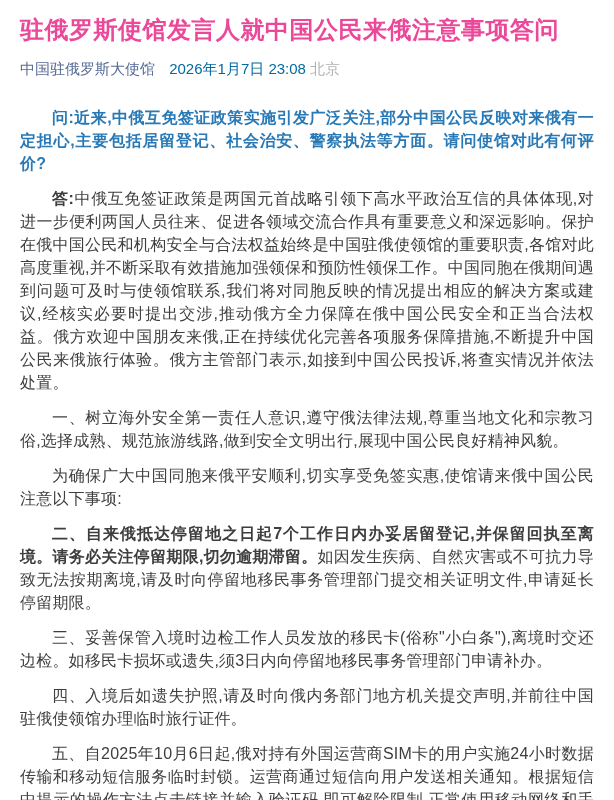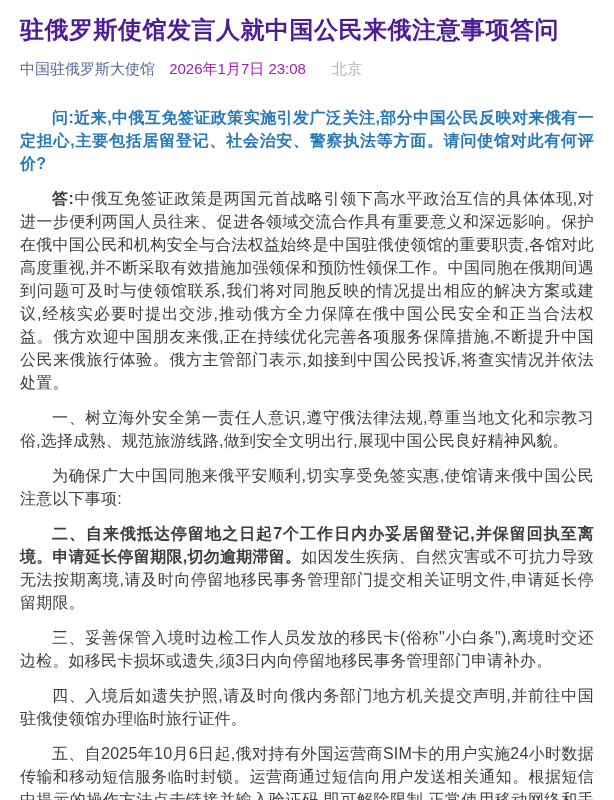--- a/index.html
+++ b/index.html
@@ -10,43 +10,43 @@
   }
   .page {
     width: 614px;
     box-sizing: border-box;
     padding: 12px 20px 16px 20px;
     background: #ffffff;
   }
   .article-title {
     font-size: 24px;
     font-weight: 700;
-    color: #4c1d95;
+    color: #ec4899;
     line-height: 1.35;
     margin: 2px 0 13px 0;
     letter-spacing: 0.5px;
   }
   .meta {
     font-size: 15px;
     line-height: 20px;
     margin-bottom: 27px;
     white-space: nowrap;
   }
   .meta .account {
     color: #576b95;
     margin-right: 10px;
     cursor: pointer;
     text-align: center;
   }
   .meta .date {
-    color: #a21caf;
+    color: #0369a1;
   }
   .meta .loc {
     color: #b2b2b2;
-    margin-left: 22px;
+    margin-left: 0;
   }
   .content p {
     font-size: 16px;
     line-height: 23px;
     color: #3e3e3e;
     text-align: justify;
     text-indent: 2em;
     margin: 12px 0 5px 0;
     letter-spacing: 0.2px;
   }
@@ -68,19 +68,19 @@
     <span class="account">中国驻俄罗斯大使馆</span>
     <span class="date">2026年1月7日 23:08</span>
     <span class="loc">北京</span>
   </div>
 
   <div class="content" id="article-body">
       <p><span class="seg-question">问:近来,中俄互免签证政策实施引发广泛关注,部分中国公民反映对来俄有一定担心,主要包括居留登记、社会治安、警察执法等方面。请问使馆对此有何评价?</span></p>
       <p><span class="seg-bold">答:</span><span class="seg-normal">中俄互免签证政策是两国元首战略引领下高水平政治互信的具体体现,对进一步便利两国人员往来、促进各领域交流合作具有重要意义和深远影响。保护在俄中国公民和机构安全与合法权益始终是中国驻俄使领馆的重要职责,各馆对此高度重视,并不断采取有效措施加强领保和预防性领保工作。中国同胞在俄期间遇到问题可及时与使领馆联系,我们将对同胞反映的情况提出相应的解决方案或建议,经核实必要时提出交涉,推动俄方全力保障在俄中国公民安全和正当合法权益。俄方欢迎中国朋友来俄,正在持续优化完善各项服务保障措施,不断提升中国公民来俄旅行体验。俄方主管部门表示,如接到中国公民投诉,将查实情况并依法处置。</span></p>
       <p><span class="seg-normal">一、树立海外安全第一责任人意识,遵守俄法律法规,尊重当地文化和宗教习俗,选择成熟、规范旅游线路,做到安全文明出行,展现中国公民良好精神风貌。</span></p>
       <p><span class="seg-normal">为确保广大中国同胞来俄平安顺利,切实享受免签实惠,使馆请来俄中国公民注意以下事项:</span></p>
-      <p><span class="seg-bold">二、自来俄抵达停留地之日起7个工作日内办妥居留登记,并保留回执至离境。申请延长停留期限,切勿逾期滞留。</span><span class="seg-normal">如因发生疾病、自然灾害或不可抗力导致无法按期离境,请及时向停留地移民事务管理部门提交相关证明文件,申请延长停留期限。</span></p>
+      <p><span class="seg-bold">二、自来俄抵达停留地之日起7个工作日内办妥居留登记,并保留回执至离境。请务必关注停留期限,切勿逾期滞留。</span><span class="seg-normal">如因发生疾病、自然灾害或不可抗力导致无法按期离境,请及时向停留地移民事务管理部门提交相关证明文件,申请延长停留期限。</span></p>
       <p><span class="seg-normal">三、妥善保管入境时边检工作人员发放的移民卡(俗称"小白条"),离境时交还边检。如移民卡损坏或遗失,须3日内向停留地移民事务管理部门申请补办。</span></p>
       <p><span class="seg-normal">四、入境后如遗失护照,请及时向俄内务部门地方机关提交声明,并前往中国驻俄使领馆办理临时旅行证件。</span></p>
       <p><span class="seg-normal">五、自2025年10月6日起,俄对持有外国运营商SIM卡的用户实施24小时数据传输和移动短信服务临时封锁。运营商通过短信向用户发送相关通知。根据短信中提示的操作方法点击链接并输入验证码,即可解除限制,正常使用移动网络和手机短信。</span></p>
     </div>
 
 </div>
 
 </body></html>

